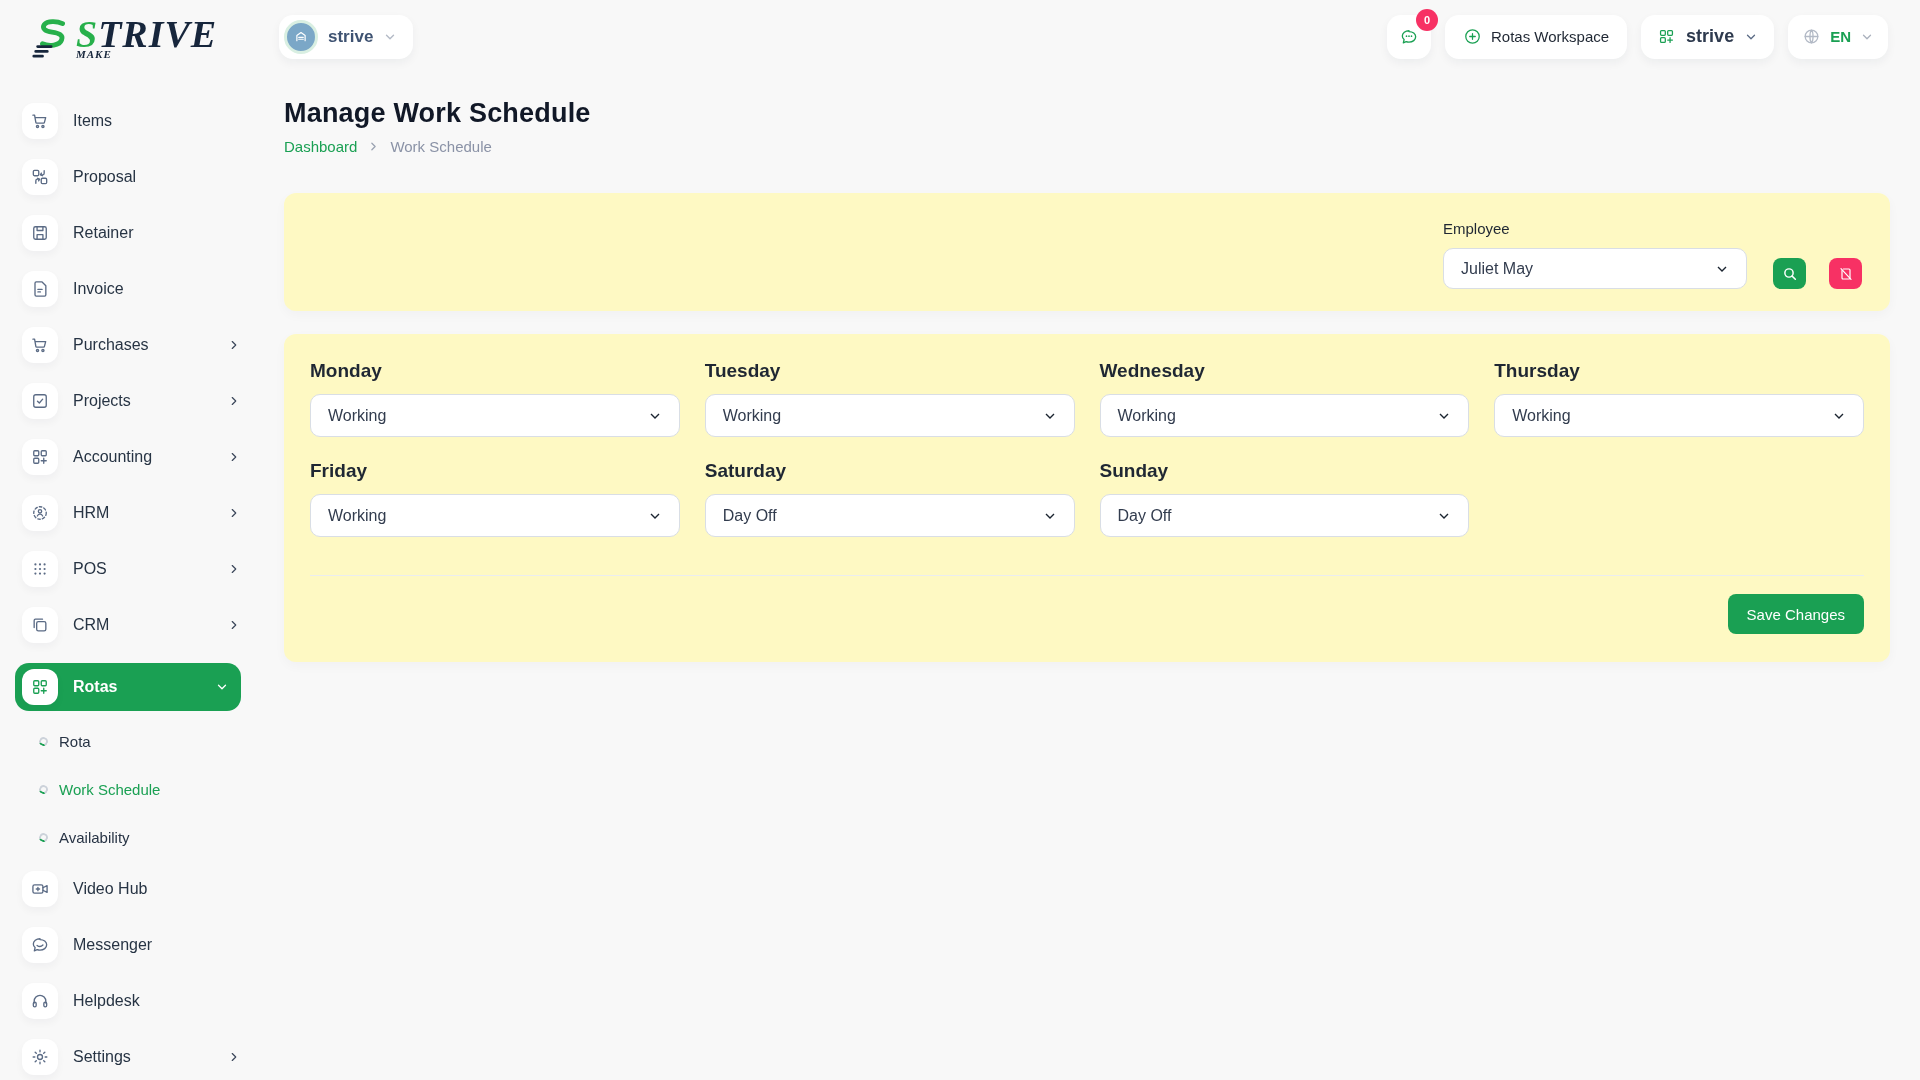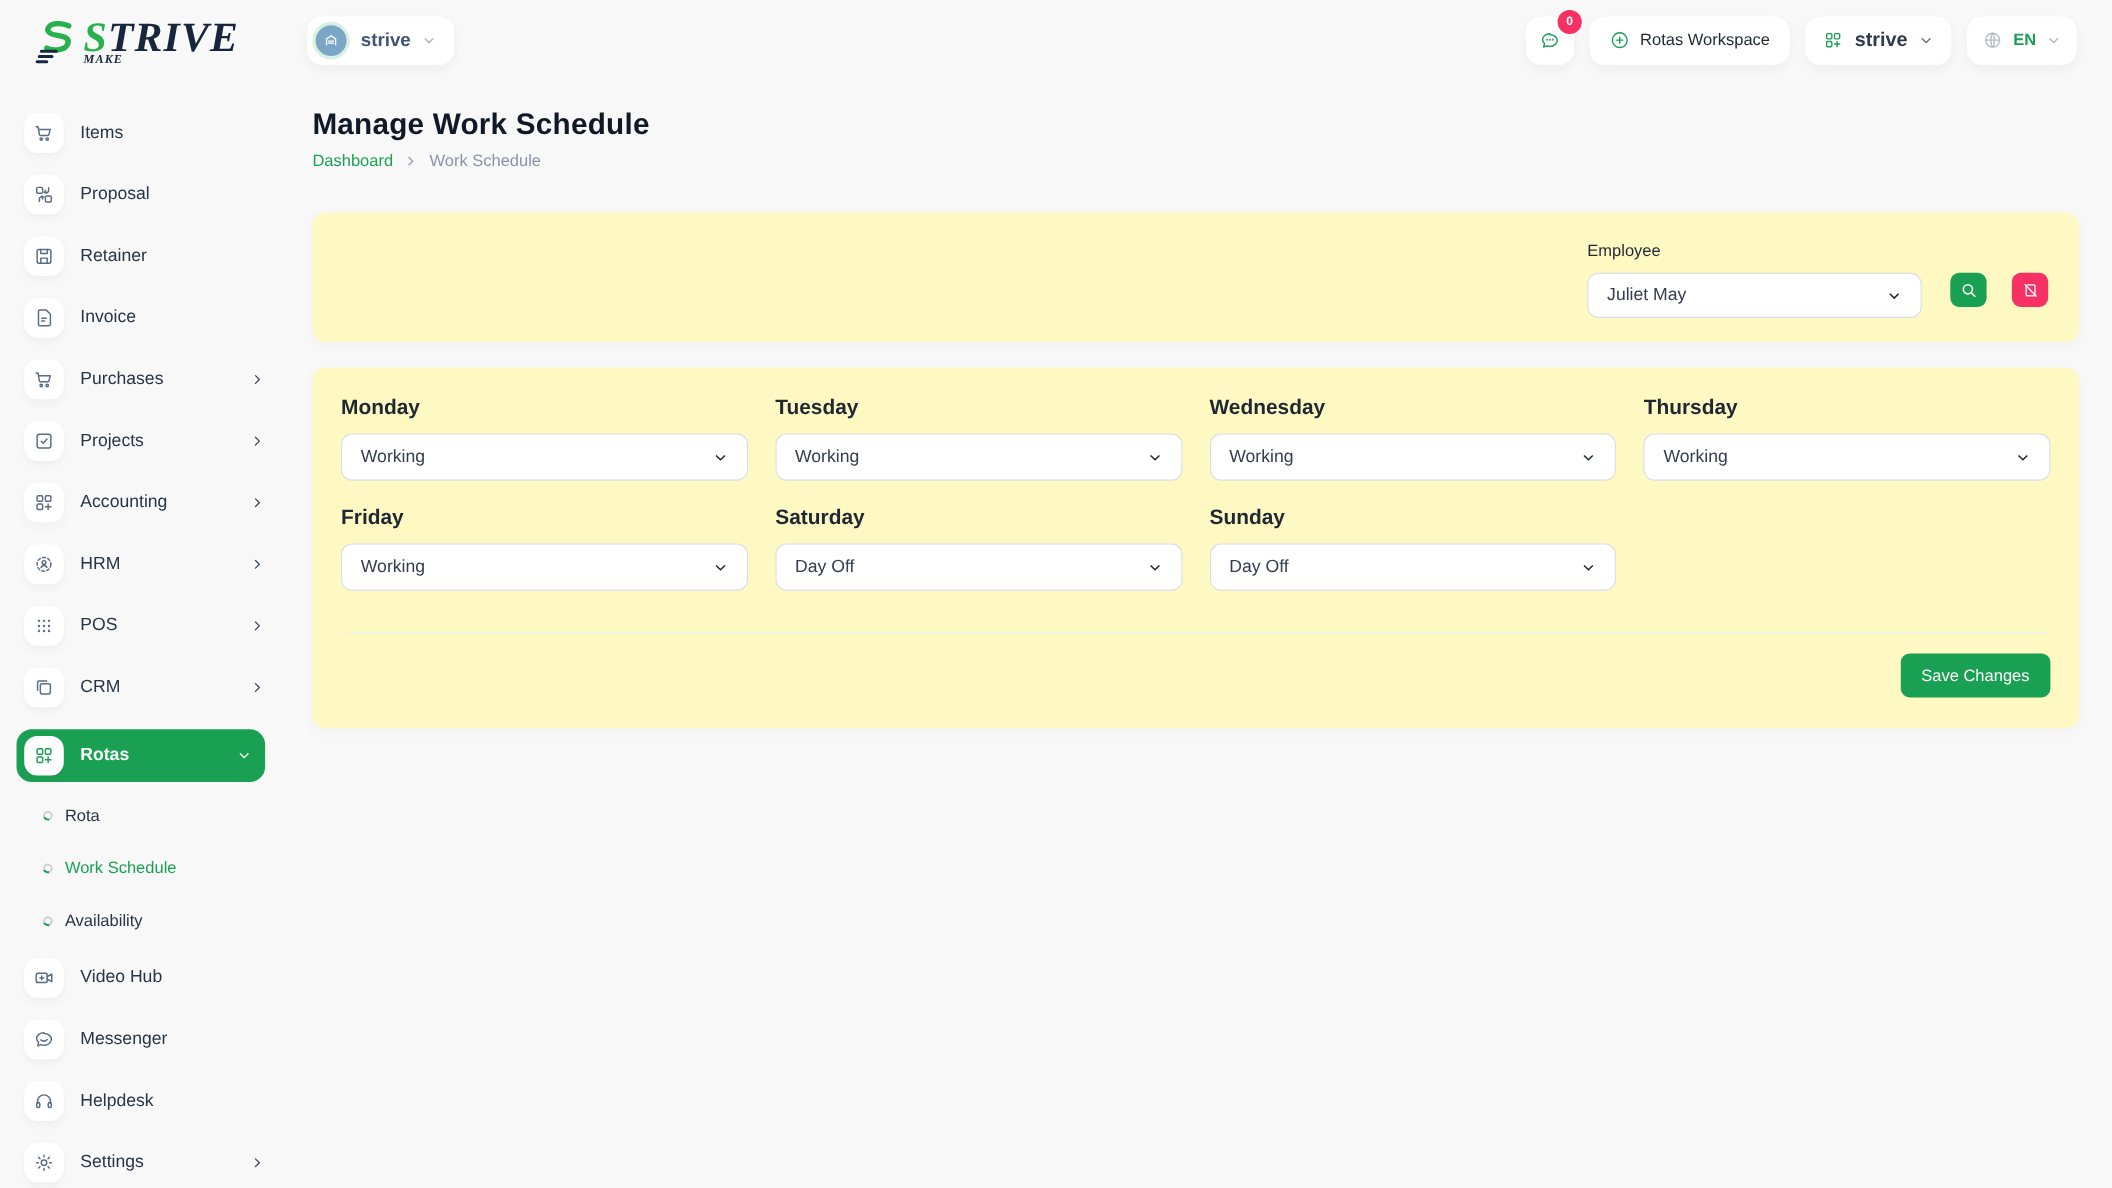--- a/index.html
+++ b/index.html
@@ -64,21 +64,21 @@
   .main { flex:1; padding:25px 30px 0 26px; }
   .page-title { font-size:27px; font-weight:600; color:#111827; letter-spacing:0.2px; }
   .breadcrumb { display:flex; align-items:center; gap:10px; margin-top:9px; font-size:15px; }
   .crumb-home { color:#1aa053; cursor:pointer; }
   .crumb-sep { color:#9aa2b1; }
   .crumb-cur { color:#8a92a6; }
   .card { background:#fef9c3; border-radius:12px; box-shadow:0 4px 12px rgba(20,30,50,0.03); }
   .filter-card { margin-top:38px; height:118px; padding:27px 28px 0 28px;
     display:flex; justify-content:flex-end; }
   .field-label { font-size:15px; color:#1f2733; margin-bottom:11px; }
-  .filter-row { display:flex; align-items:flex-start; gap:23px; }
+  .filter-row { display:flex; align-items:flex-end; gap:23px; }
   .select { background:#fff; border:1px solid #d9dee5; border-radius:10px; height:41px;
     display:flex; align-items:center; justify-content:space-between;
     padding:0 16px 0 17px; font-size:16px; color:#323c4e; cursor:pointer; }
   .select .sel-chev { width:16px; height:16px; }
   .select .sel-chev * { stroke:#1b2430; stroke-width:2; }
   .employee-select { width:304px; margin-right:3px; }
   .sq-btn { width:33px; height:31px; border:none; border-radius:8px; display:flex;
     align-items:center; justify-content:center; cursor:pointer; }
   .sq-btn svg { width:16px; height:16px; }
   .btn-search { background:#1aa053; }

